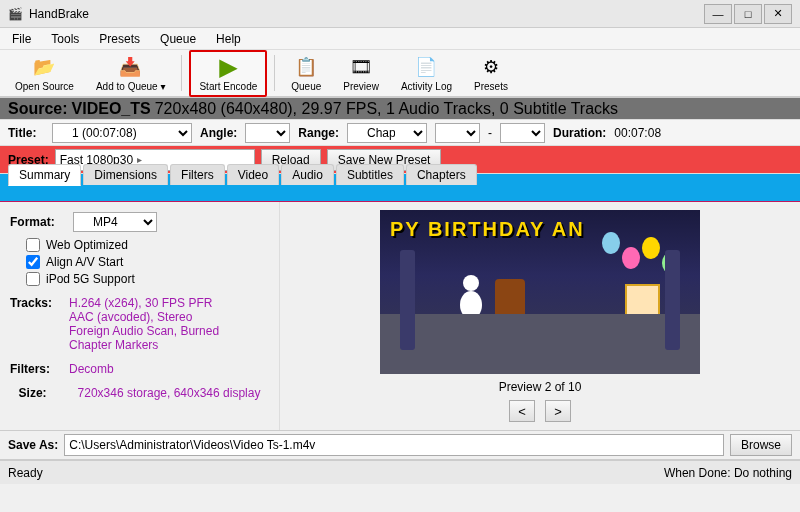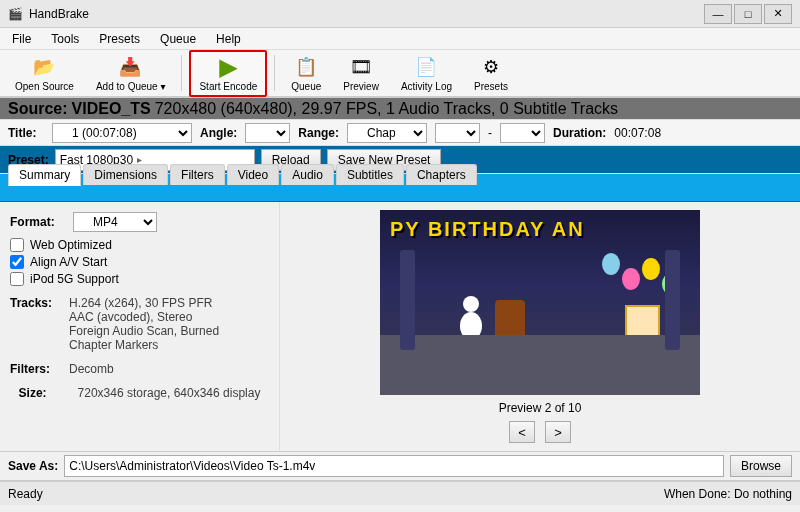--- a/index.html
+++ b/index.html
@@ -125,21 +125,21 @@
       border: 1px solid #aaa;
       background: white;
       padding: 1px 15px;
       height: 20px;
     }
     .small-select { width: 140px; }
     .range-select { width: 80px; }
     .chapter-select { width: 45px; }
     
     #preset-row {
-      background: #0369a1;
+      background: #ef4444;
       border-bottom: 1px solid #ddd;
       padding: 3px 8px;
       height: 28px;
       display: flex;
       align-items: center;
       gap: 6px;
     }
     #preset-row .label { font-weight: bold; }
     #preset-field {
       display: flex; align-items: center;
@@ -187,34 +187,34 @@
       z-index: 2;
     }
     #left-panel {
       width: 280px;
       padding: 10px 10px;
       border-right: 1px solid #ddd;
       font-size: 12px;
     }
     .info-section { margin-bottom: 10px; }
     .info-label { font-weight: bold; color: #000; min-width: 55px; display: inline-block; vertical-align: top; }
-    .info-value { color: #404040; display: inline-block; }
+    .info-value { color: #a21caf; display: inline-block; }
     .format-row { display: flex; align-items: center; gap: 8px; margin-bottom: 6px; }
-    .checkbox-row { display: flex; align-items: center; gap: 6px; margin: 3px 0 3px 0; }
+    .checkbox-row { display: flex; align-items: center; gap: 6px; margin: 3px 0 3px 16px; }
     input[type="checkbox"] { width: 14px; height: 14px; }
     #right-panel {
       flex: 1;
       display: flex;
       flex-direction: column;
       align-items: center;
       padding: 8px;
     }
     #preview-img {
       width: 320px;
-      height: 185px;
+      height: 164px;
       background: #fca5a5;
       position: relative;
       overflow: hidden;
     }
     .preview-controls {
       display: flex;
       align-items: center;
       gap: 10px;
       margin-top: 6px;
     }

